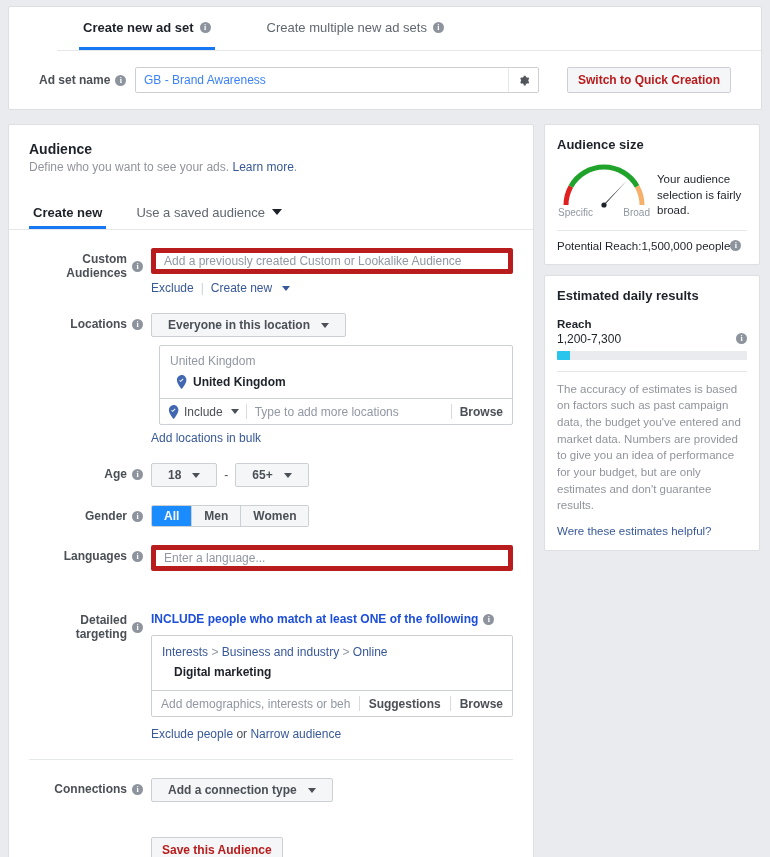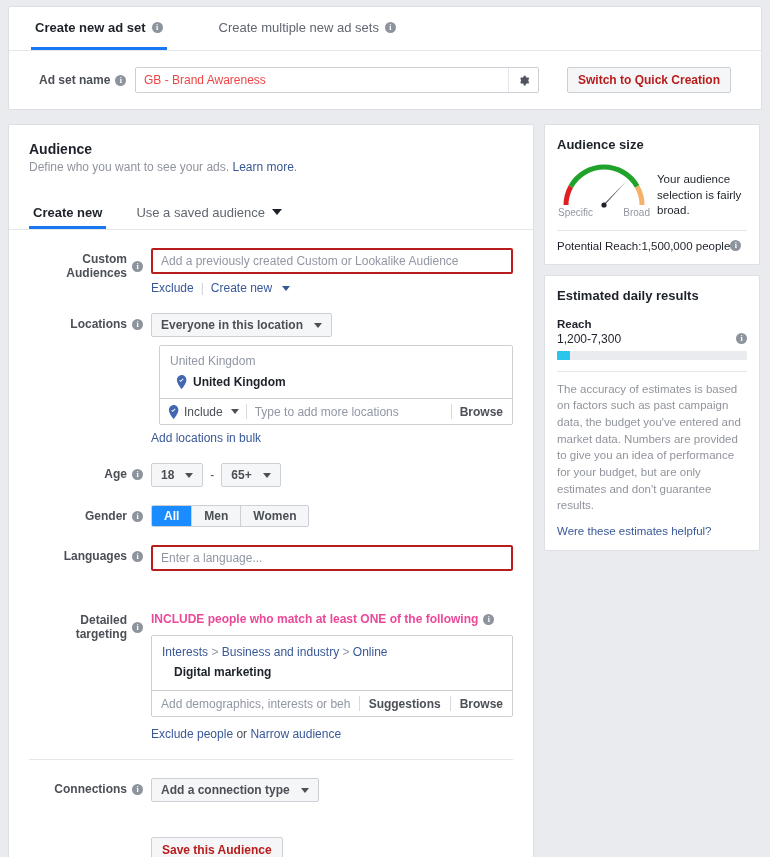--- a/index.html
+++ b/index.html
@@ -21,20 +21,21 @@
     background: #fff;
     border: 1px solid #dddfe2;
     border-radius: 2px;
   }
   .tabs-row {
     display: flex;
     align-items: stretch;
     border-bottom: 1px solid #e5e7ea;
     padding: 0 22px;
     height: 44px;
+    margin-left: 48px;
   }
   .tab {
     display: flex; align-items: center;
     gap: 6px;
     padding: 0 4px;
     margin-right: 48px;
     font-size: 13px;
     color: #606770;
     border-bottom: 3px solid transparent;
     cursor: pointer;
@@ -83,21 +84,21 @@
     border-radius: 2px;
     display: flex; align-items: center;
   }
   .adset-input-wrap input {
     border: none; outline: none;
     flex: 1;
     height: 24px;
     padding: 0 8px;
     font-family: "Liberation Sans", sans-serif;
     font-size: 12px;
-    color: #ef4444;
+    color: #3b82f6;
     background: transparent;
   }
   .gear-btn {
     width: 30px; height: 24px;
     border-left: 1px solid #e4e6eb;
     display: flex; align-items: center; justify-content: center;
     cursor: pointer;
     color: #4b4f56;
   }
   .btn-plain {
@@ -187,21 +188,21 @@
     display: flex;
     align-items: center;
     justify-content: flex-end;
     gap: 5px;
   }
   .field-body { flex: 1; min-width: 0; }
 
   .text-input {
     width: 100%;
     height: 26px;
-    border: 2px solid #b91c1c;
+    border: 5px solid #b91c1c;
     border-radius: 2px;
     background: #fff;
     padding: 0 8px;
     font-family: "Liberation Sans", sans-serif;
     font-size: 12px;
     color: #1d2129;
     outline: none;
   }
   .text-input::placeholder { color: #9197a3; }
 
@@ -213,21 +214,21 @@
   .divider-v { color: #ccd0d5; }
 
   .dd-btn {
     display: inline-flex;
     align-items: center;
     gap: 8px;
     height: 24px;
     border: 1px solid #ccd0d5;
     background: #f5f6f7;
     border-radius: 2px;
-    padding: 0 9px;
+    padding: 0 16px;
     font-size: 12px;
     font-weight: bold;
     color: #4b4f56;
     cursor: pointer;
     white-space: nowrap;
   }
 
   .loc-box {
     margin-top: 8px;
     border: 1px solid #ccd0d5;
@@ -307,21 +308,21 @@
     display: flex; align-items: center;
     border-right: 1px solid #ccd0d5;
     cursor: pointer;
   }
   .seg-item:last-child { border-right: none; }
   .seg-item.on { background: #1a8cff; color: #fff; }
 
   .dt-title {
     font-size: 12px;
     font-weight: bold;
-    color: #ec4899;
+    color: #1d4ed8;
     display: flex; align-items: center; gap: 5px;
     padding-top: 3px;
   }
   .dt-box {
     margin-top: 9px;
     border: 1px solid #ccd0d5;
     border-radius: 2px;
     background: #fff;
   }
   .dt-crumb {

